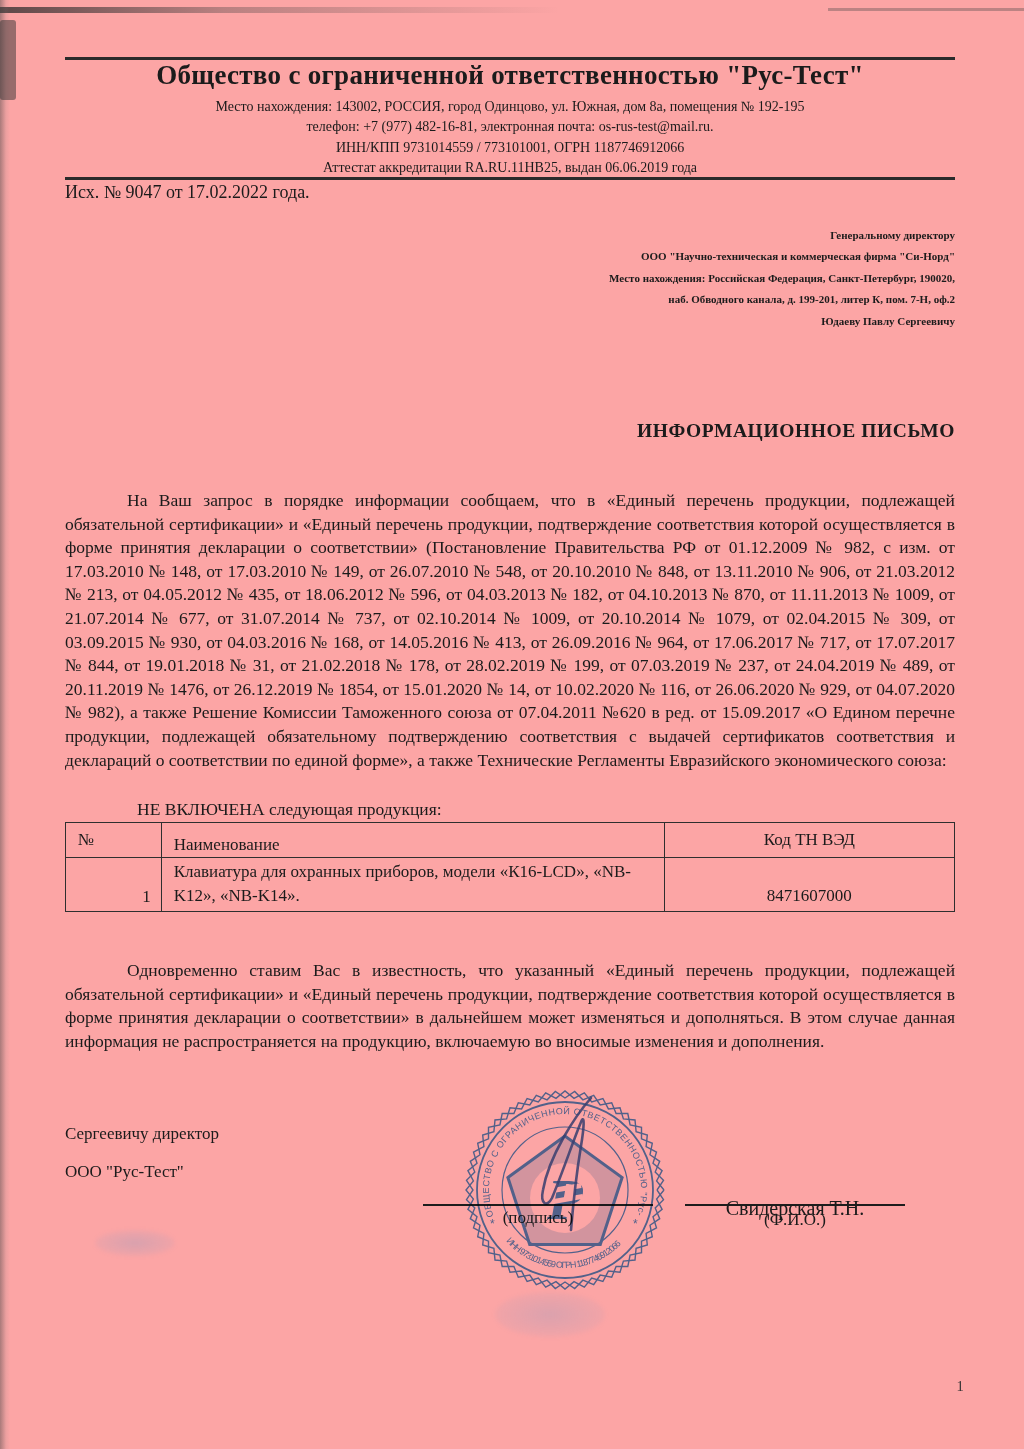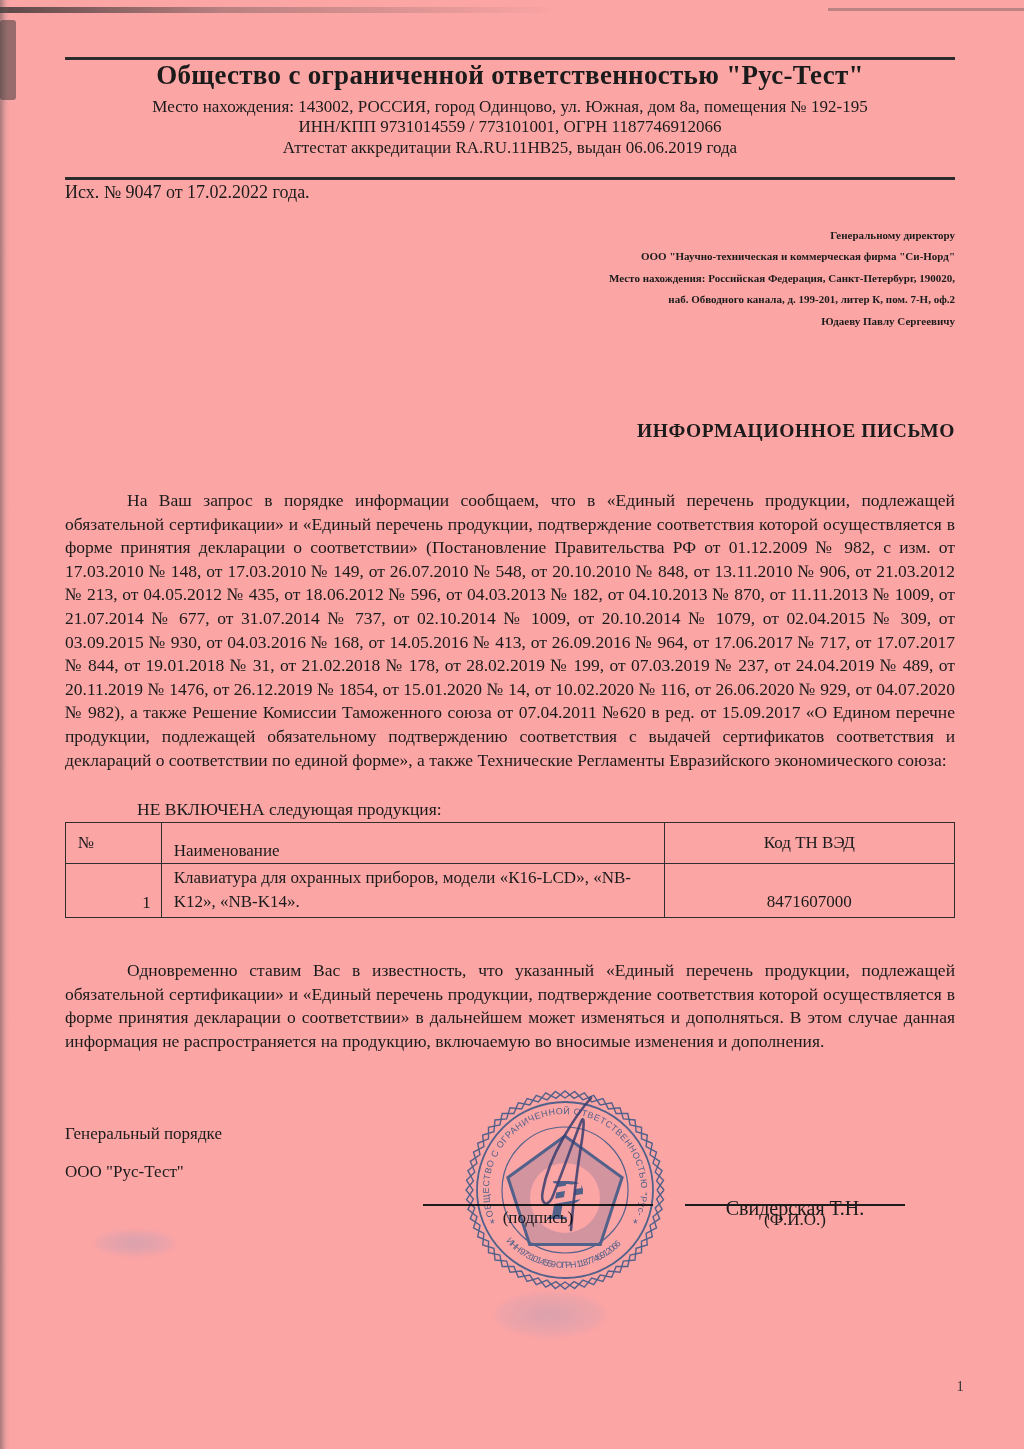--- a/index.html
+++ b/index.html
@@ -20,41 +20,41 @@
   .art-blue-smudge2{position:absolute;left:495px;top:1292px;width:110px;height:45px;border-radius:50%;
     background:radial-gradient(rgba(90,150,210,.20),rgba(90,150,210,0));filter:blur(2px);}
 
   .rule{position:absolute;left:65px;width:890px;height:3px;background:#2b2b2b;}
   .rule1{top:57px;}
   .rule2{top:177px;height:2.5px;}
 
   .company-title{position:absolute;left:65px;top:60px;width:890px;text-align:center;
     font-size:27px;font-weight:bold;letter-spacing:.3px;}
   .header-lines{position:absolute;left:65px;top:97px;width:890px;text-align:center;
-    font-size:17px;line-height:20.4px;}
+    font-size:14px;line-height:20.4px;}
   .outgoing{position:absolute;left:65px;top:182px;font-size:18px;}
 
   .recipient{position:absolute;left:65px;top:225px;width:890px;text-align:right;
     font-size:11px;line-height:21.4px;font-weight:bold;}
 
   .letter-title{position:absolute;left:65px;top:420px;width:890px;text-align:right;
     font-size:19.5px;font-weight:bold;letter-spacing:.6px;}
 
   .para{position:absolute;left:65px;width:890px;font-size:17.5px;line-height:23.6px;
     text-align:justify;text-indent:62px;}
   .para1{top:489px;}
   .para2{top:941px;margin-top:18px;}
 
   .table-intro{position:absolute;left:137px;top:799px;font-size:17.5px;}
 
   table.products{position:absolute;left:65px;top:822px;width:890px;border-collapse:collapse;
     font-size:17px;}
   table.products th,table.products td{border:1.6px solid #2f2f2f;font-weight:400;}
   th.col-num{width:83px;text-align:left;padding:2px 4px 2px 12px;height:24px;}
-  th.col-name{width:512px;text-align:left;padding:18px 4px 2px 12px;}
+  th.col-name{width:512px;text-align:left;padding:12px 4px 2px 12px;}
   th.col-code{width:295px;text-align:center;padding:2px 4px;}
   td.cell-num{text-align:right;vertical-align:bottom;padding:2px 10px 4px 2px;}
   td.cell-name{vertical-align:top;padding:2px 10px 4px 12px;line-height:23.5px;height:46px;}
   td.cell-code{text-align:center;vertical-align:bottom;padding:2px 4px 5px 4px;}
 
   .sig-position{position:absolute;left:65px;top:1124px;font-size:17px;}
   .sig-company{position:absolute;left:65px;top:1162px;font-size:17px;}
   .signer-name{position:absolute;left:685px;top:1197px;width:220px;text-align:center;font-size:20px;}
   .sig-line{position:absolute;top:1204px;height:0;border-top:2px solid #1d1d1d;}
   .sig-line-left{left:423px;width:230px;}
@@ -78,20 +78,21 @@
   <div class="art-top-right"></div>
   <div class="art-left-edge"></div>
   <div class="art-left-blotch"></div>
   <div class="art-blue-smudge1"></div>
   <div class="art-blue-smudge2"></div>
 
   <div class="rule rule1"></div>
   <div class="company-title">Общество с ограниченной ответственностью "Рус-Тест"</div>
   <div class="header-lines">
     <div>Место нахождения: 143002, РОССИЯ, город Одинцово, ул. Южная, дом 8а, помещения № 192-195</div>
+    <div>телефон: +7 (977) 482-16-81, электронная почта: os-rus-test@mail.ru.</div>
     <div>ИНН/КПП 9731014559 / 773101001, ОГРН 1187746912066</div>
     <div>Аттестат аккредитации RA.RU.11НВ25, выдан 06.06.2019 года</div>
   </div>
   <div class="rule rule2"></div>
   <div class="outgoing">Исх. № 9047 от 17.02.2022 года.</div>
 
   <div class="recipient">
     <div>Генеральному директору</div>
     <div>ООО "Научно-техническая и коммерческая фирма "Си-Норд"</div>
     <div>Место нахождения: Российская Федерация, Санкт-Петербург, 190020,</div>
@@ -115,21 +116,21 @@
       <tr>
         <td class="cell-num">1</td>
         <td class="cell-name">Клавиатура для охранных приборов, модели «К16-LCD», «NB-K12», «NB-K14».</td>
         <td class="cell-code">8471607000</td>
       </tr>
     </tbody>
   </table>
 
   <div class="para para2">Одновременно ставим Вас в известность, что указанный «Единый перечень продукции, подлежащей обязательной сертификации» и «Единый перечень продукции, подтверждение соответствия которой осуществляется в форме принятия декларации о соответствии» в дальнейшем может изменяться и дополняться. В этом случае данная информация не распространяется на продукцию, включаемую во вносимые изменения и дополнения.</div>
 
-  <div class="sig-position">Генеральный порядке</div>
+  <div class="sig-position">Сергеевичу директор</div>
   <div class="sig-company">ООО "Рус-Тест"</div>
   <div class="signer-name">Свидерская Т.Н.</div>
   <div class="sig-line sig-line-left"></div>
   <div class="sig-line sig-line-right"></div>
   <div class="caption-podpis">(подпись)</div>
   <div class="caption-fio">(Ф.И.О.)</div>
 
   <div class="stamp">
     <svg width="204" height="204" viewBox="0 0 204 204">
       <defs>

